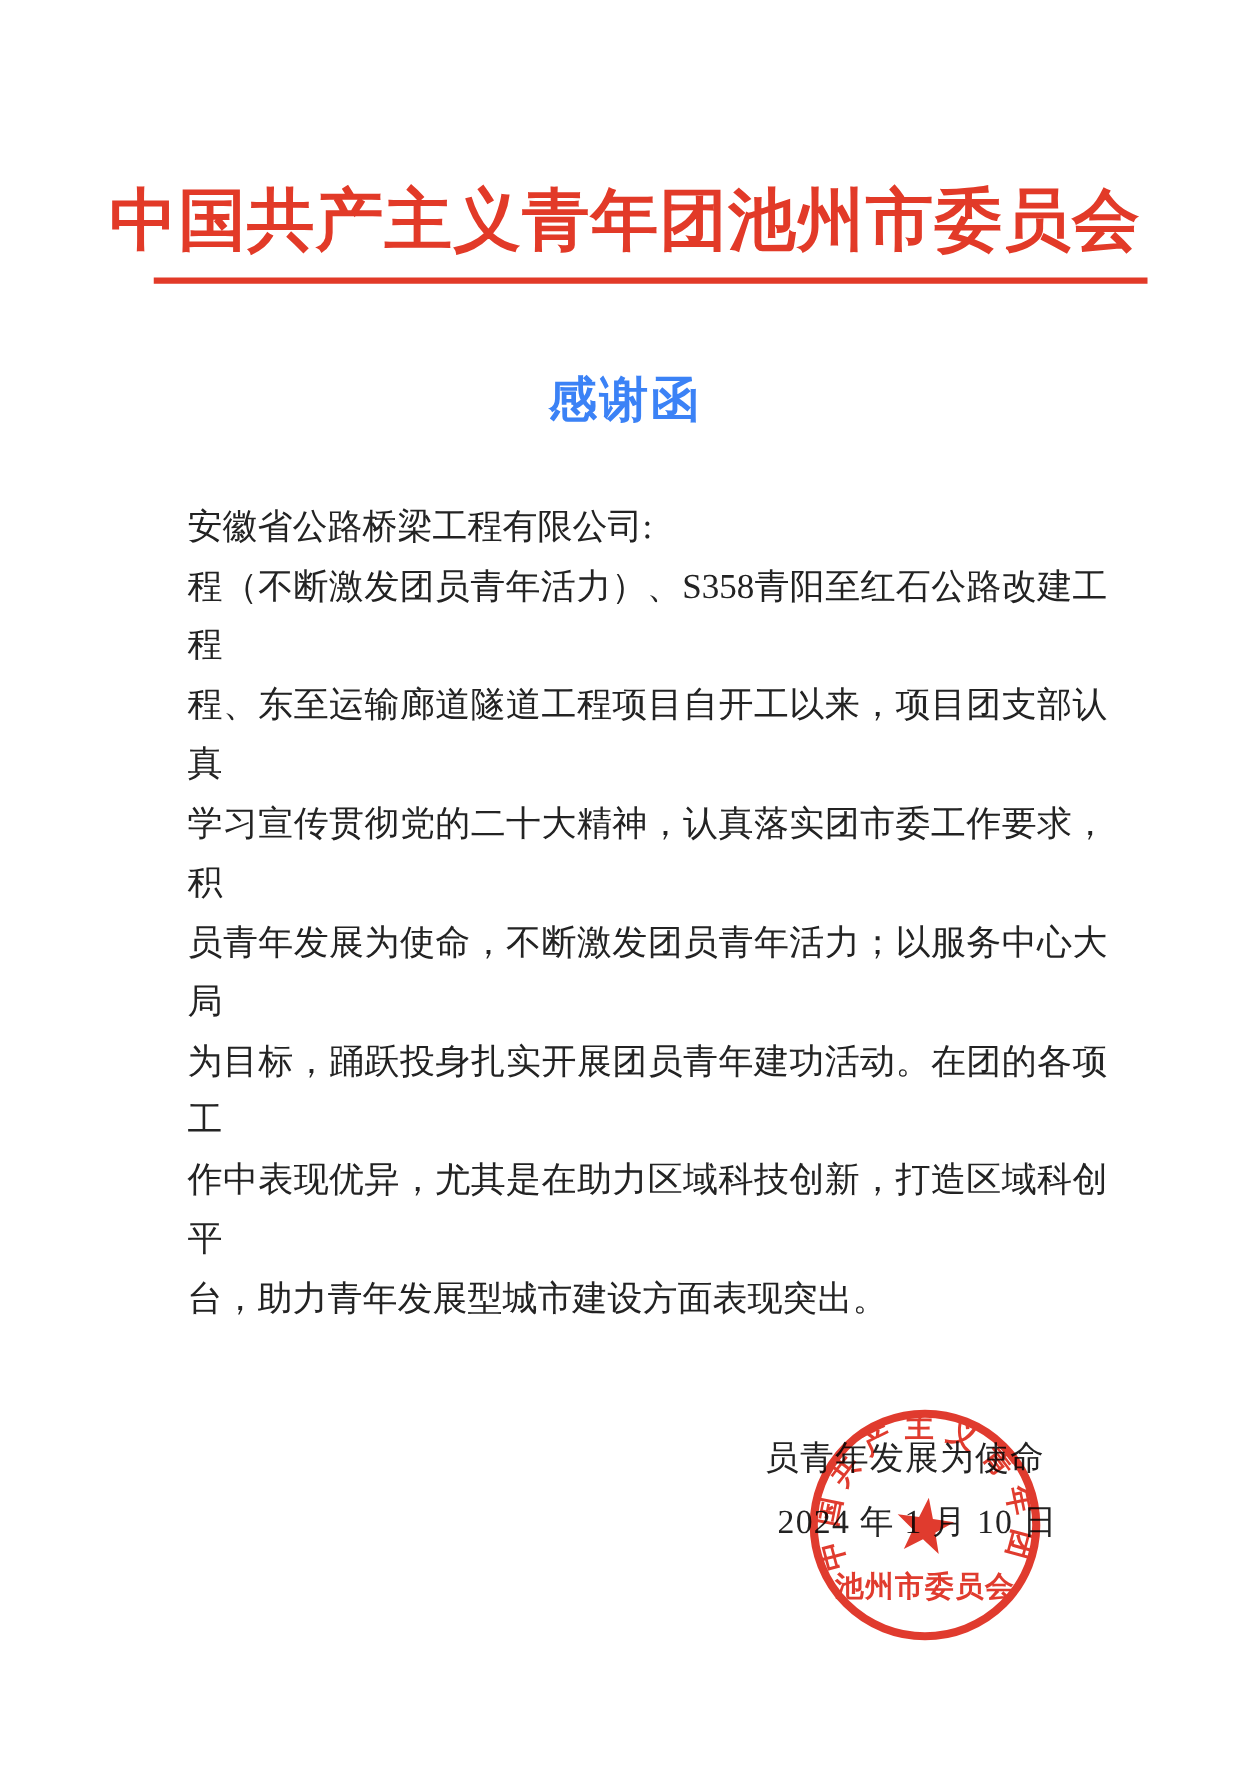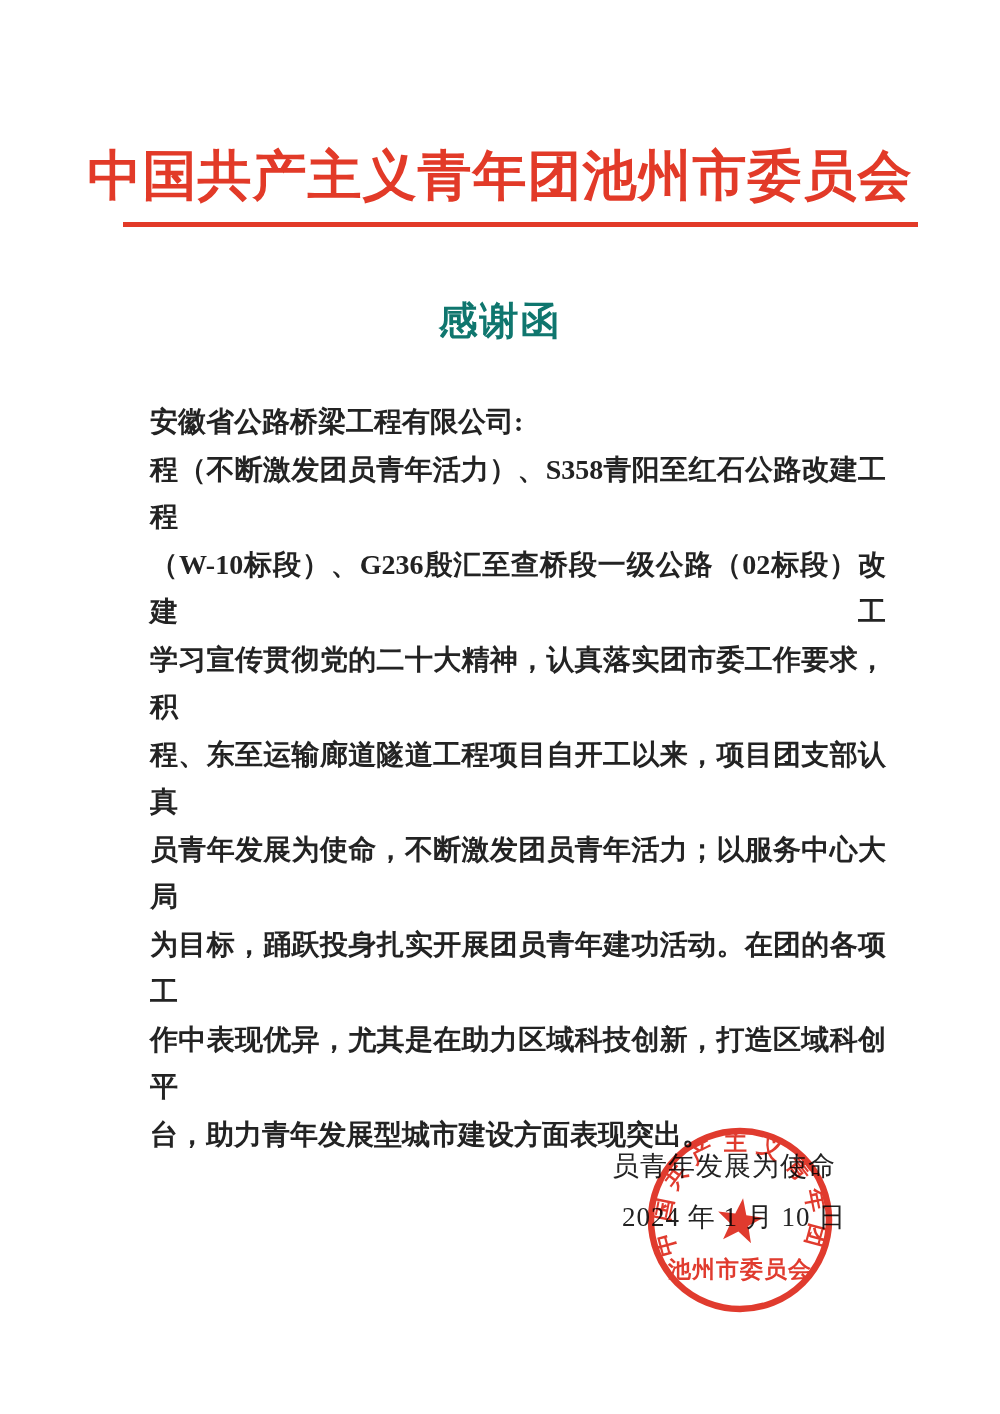--- a/index.html
+++ b/index.html
@@ -30,30 +30,30 @@
     height: 5px;
     background: #e23a28;
   }
   .letter-title {
     margin-top: 70px;
     text-align: center;
     font-size: 39px;
     font-weight: bold;
     line-height: 48px;
     letter-spacing: 2px;
-    color: #0f766e;
+    color: #3b82f6;
   }
   .body-block {
     margin: 53px 0 0 132px;
     width: 736px;
     font-size: 28px;
     line-height: 47.5px;
     color: #232323;
   }
-  .line { white-space: normal; font-weight: bold; }
+  .line { white-space: normal; }
   .fill {
     text-align: justify;
     text-align-last: justify;
   }
   .indent { text-indent: 56px; }
   .signature {
     position: absolute;
     left: 594px;
     top: 1148px;
     font-size: 27px;
@@ -92,23 +92,22 @@
 <div class="page">
 
   <h1 class="org-title">中国共产主义青年团池州市委员会</h1>
   <div class="red-rule"></div>
 
   <h2 class="letter-title">感谢函</h2>
 
   <div class="body-block">
     <div class="line">安徽省公路桥梁工程有限公司:</div>
     <div class="line fill">程（不断激发团员青年活力）、S358青阳至红石公路改建工程</div>
-    <div class="line fill">（W-10标段）、G236殷汇至查桥段一级公路（02标段）改建工</div>
+    <div class="line fill">程、东至运输廊道隧道工程项目自开工以来，项目团支部认真</div>
     <div class="line fill">学习宣传贯彻党的二十大精神，认真落实团市委工作要求，积</div>
-    <div class="line fill">程、东至运输廊道隧道工程项目自开工以来，项目团支部认真</div>
     <div class="line fill">员青年发展为使命，不断激发团员青年活力；以服务中心大局</div>
     <div class="line fill">为目标，踊跃投身扎实开展团员青年建功活动。在团的各项工</div>
     <div class="line fill">作中表现优异，尤其是在助力区域科技创新，打造区域科创平</div>
     <div class="line">台，助力青年发展型城市建设方面表现突出。</div>
 
   </div>
 
   <div class="signature">员青年发展为使命</div>
   <div class="date">2024 年 1 月 10 日</div>
 

